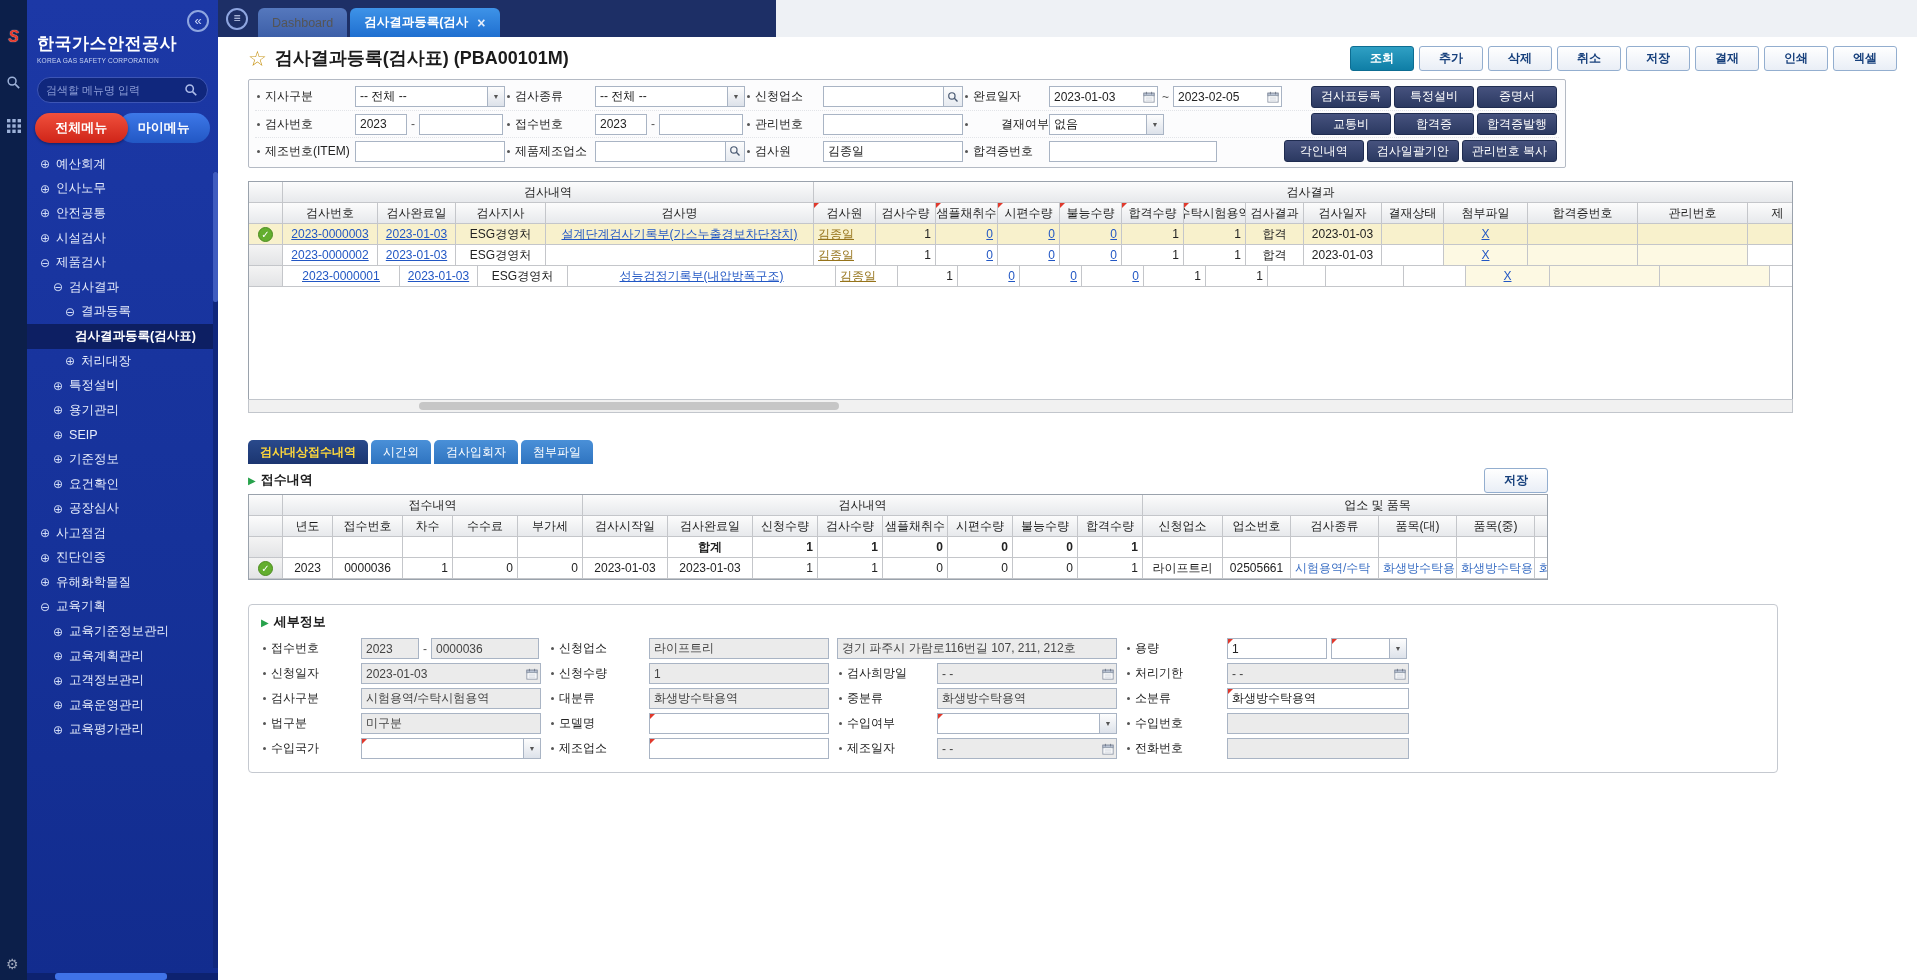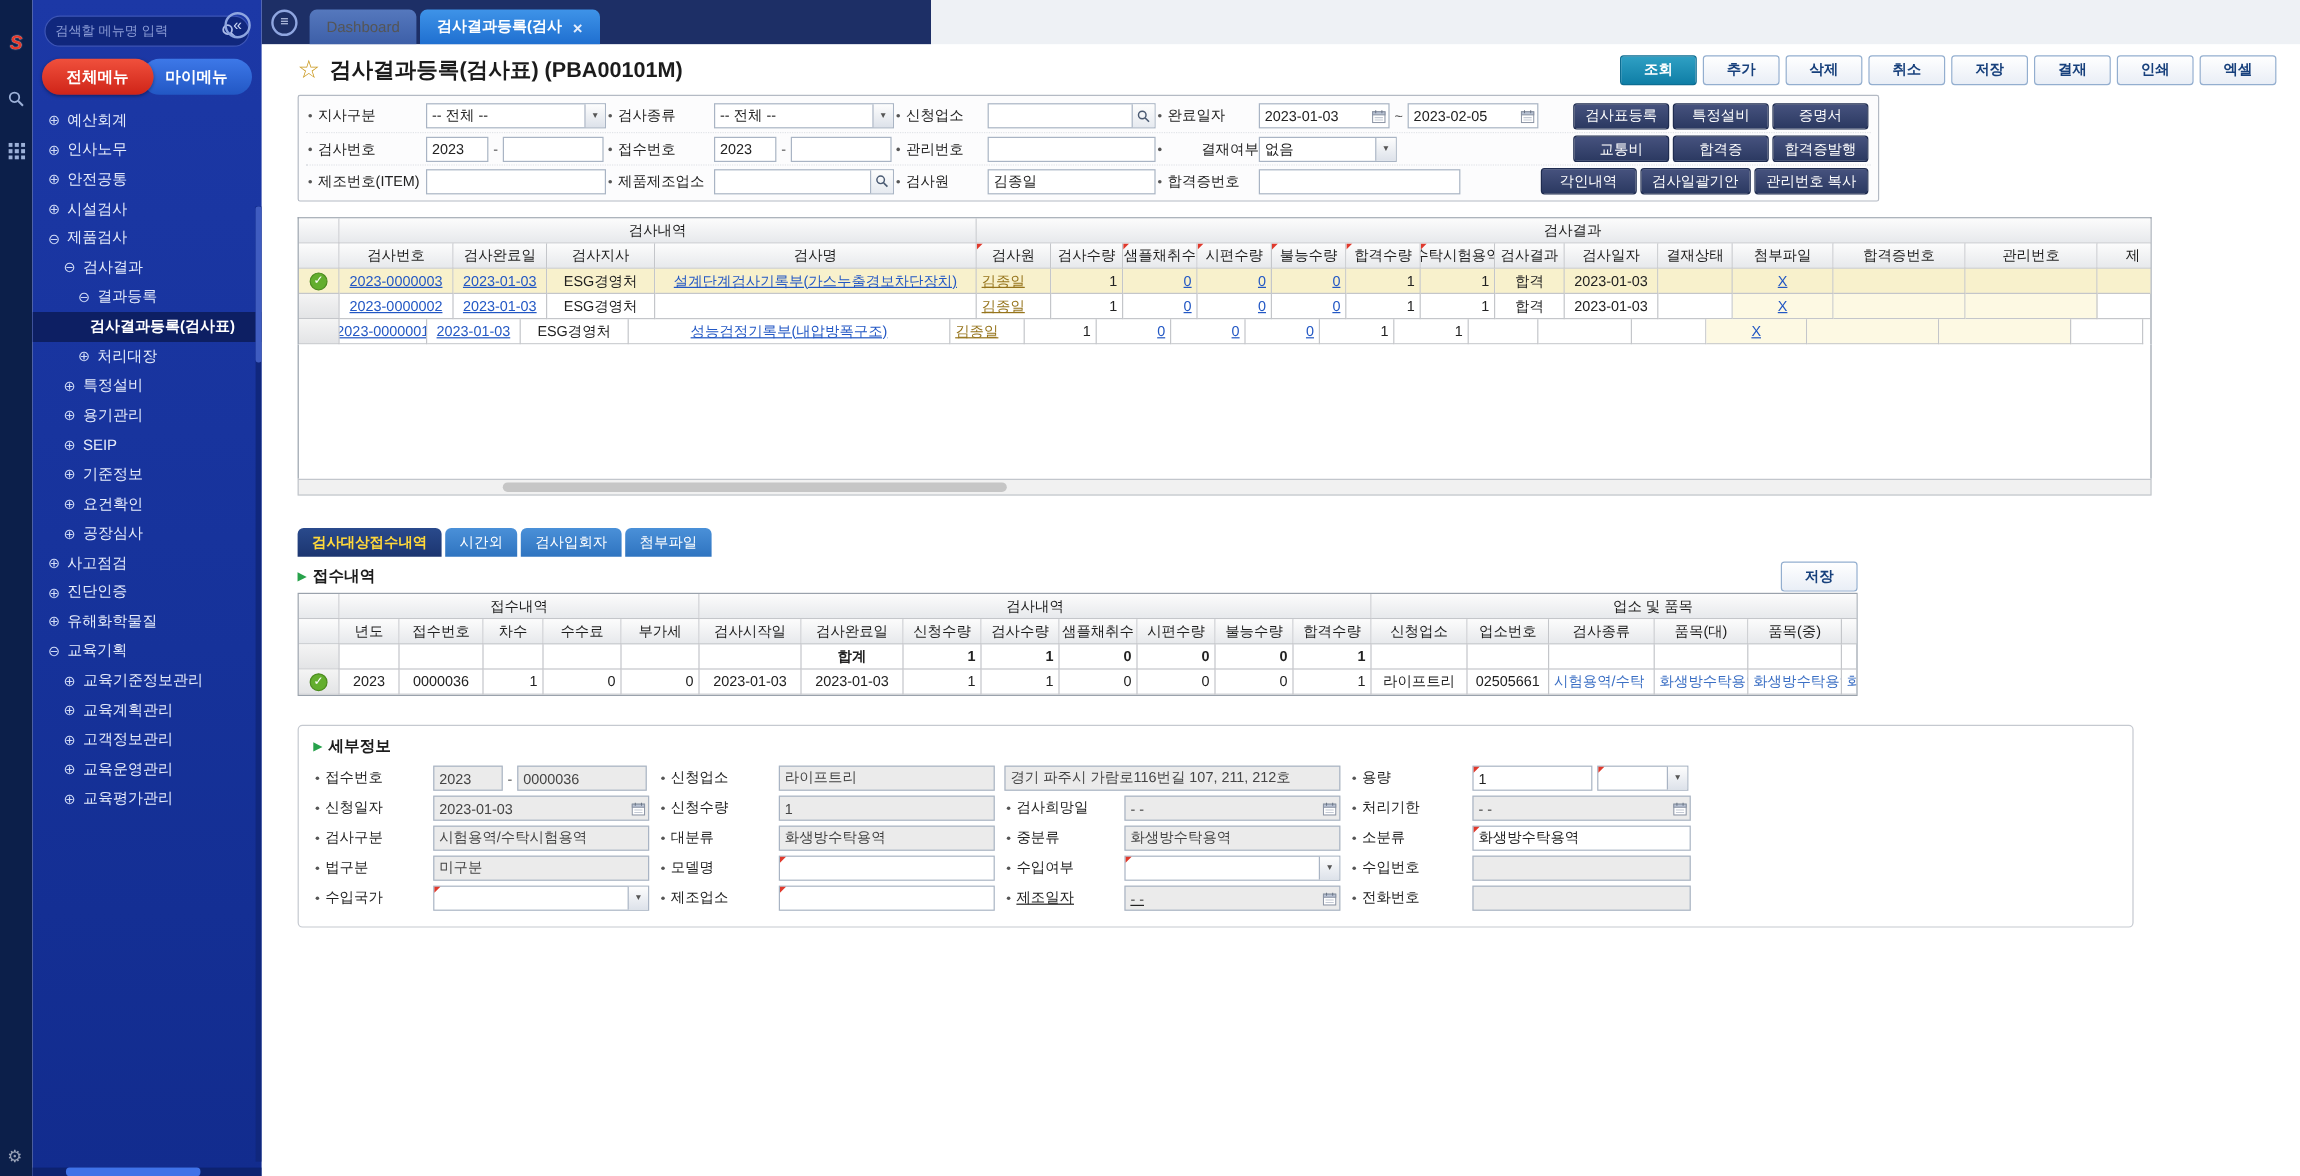--- a/index.html
+++ b/index.html
@@ -140,20 +140,24 @@
             <rect x="5.3" y="10.6" width="3.4" height="3.4"></rect>
             <rect x="10.6" y="10.6" width="3.4" height="3.4"></rect>
           </g>
         </svg>
     </div>
     <div class="gear">⚙</div>
   </div>
 
   <div class="sidebar">
     <div class="collapse-btn">«</div>
+    <div class="brand">
+      <div class="brand-kr">한국가스안전공사</div>
+      <div class="brand-en">KOREA GAS SAFETY CORPORATION</div>
+    </div>
     <div class="menu-search">
       <input placeholder="검색할 메뉴명 입력" style="">
       <span class="strip-icon">
         <svg width="14" height="14" viewBox="0 0 16 16">
             <circle cx="6.5" cy="6.5" r="4.2" fill="none" stroke="currentColor" stroke-width="1.7"></circle>
             <line x1="9.8" y1="9.8" x2="14" y2="14" stroke="currentColor" stroke-width="1.9"></line>
           </svg>
       </span>
     </div>
     <div class="menu-btns">
@@ -599,21 +603,21 @@
               </div>
               <div class="g-cell edit" style="width: 110px;">
                 <span></span>
               </div>
               <div class="g-cell" style="width: 60px;">
                 <span></span>
               </div>
             </div>
             <div class="g-row g-datarow">
               <div class="g-cell g-rowhead2" style="width: 34px;"></div>
-              <div class="g-cell link ctr" style="width: 73px;">
+              <div class="g-cell link ctr" style="width: 117px; text-decoration: underline;">
                 <span>2023-0000001</span>
               </div>
               <div class="g-cell link ctr" style="width: 78px;">
                 <span>2023-01-03</span>
               </div>
               <div class="g-cell ctr" style="width: 90px;">
                 <span>ESG경영처</span>
               </div>
               <div class="g-cell link lft" style="width: 268px;">
                 <span>성능검정기록부(내압방폭구조)</span>
@@ -1035,21 +1039,21 @@
                   <span class="selval"></span>
                   <span class="selbtn">▼</span>
                 </div>
               </div>
               <div class="df-cell" style="width: 288px;">
                 <span class="f-label" style="width: 100px;">제조업소</span>
                 <div class="inp req" style="width: 180px;">
                   <input class="tin" value="" style="">
                 </div>
               </div>
-              <div class="df-cell" style="width: 288px; text-decoration: underline;">
+              <div class="df-cell" style="width: 288px;">
                 <span class="f-label" style="width: 100px;">제조일자</span>
                 <div class="inp date ro" style="width: 180px;">
                   <span class="dval">- -</span>
                   <span class="calbtn">
                     <svg width="12" height="12" viewBox="0 0 14 14">
                       <rect x="1" y="2.5" width="12" height="10.5" fill="#fff" stroke="#8a93a3"></rect>
                       <rect x="1" y="2.5" width="12" height="3" fill="#b9c3d4" stroke="#8a93a3"></rect>
                       <line x1="4" y1="1" x2="4" y2="4" stroke="#6a7486"></line>
                       <line x1="10" y1="1" x2="10" y2="4" stroke="#6a7486"></line>
                       <line x1="3" y1="8.2" x2="11" y2="8.2" stroke="#c3c9d4"></line>

